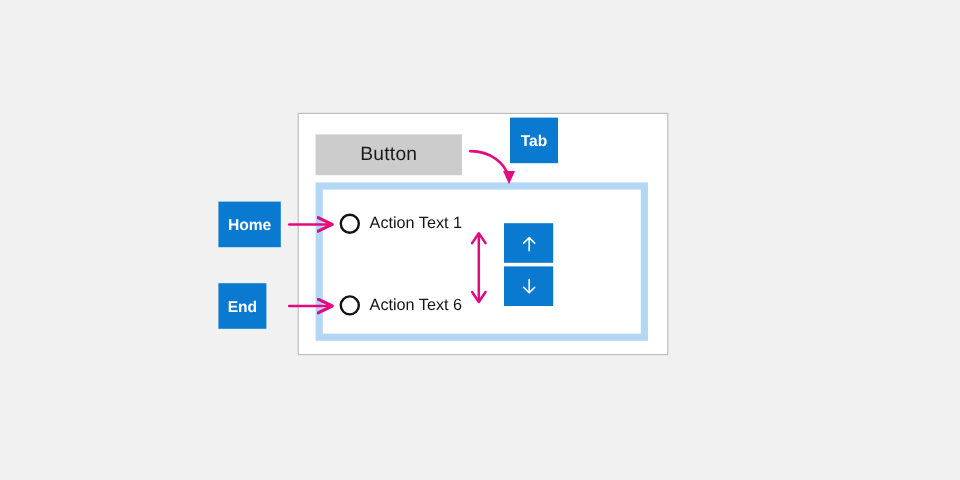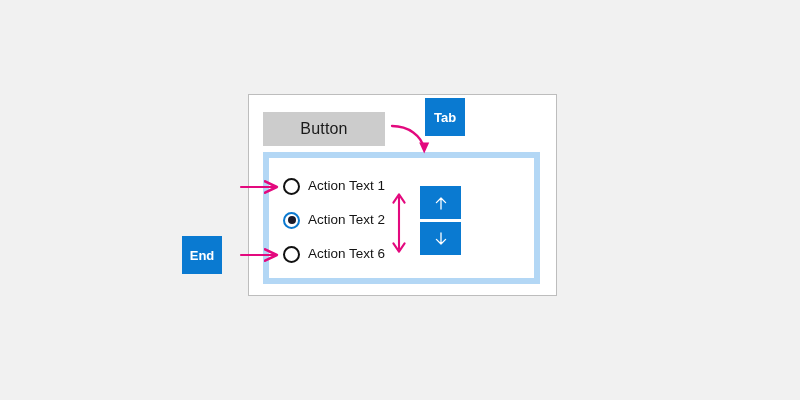--- a/index.html
+++ b/index.html
@@ -115,24 +115,20 @@
 
   <div class="inner-box"></div>
 
   <div class="radio-list">
 
     <div class="radio-row r0">
       <span class="radio-mark"></span>
       <span class="radio-label">Action Text 1</span>
     </div>
 
-    <div class="radio-row r1">
-      <span class="radio-mark selected"></span>
-      <span class="radio-label">Action Text 2</span>
-    </div>
 
     <div class="radio-row r2">
       <span class="radio-mark"></span>
       <span class="radio-label">Action Text 6</span>
     </div>
 
   </div>
 
   <div class="arrow-btn up">
     <span>
@@ -145,20 +141,21 @@
   <div class="arrow-btn down">
     <span>
       <svg width="20" height="20" viewBox="0 0 20 20" aria-hidden="true">
         <path d="M10 4 L10 15 M10 15 L5.4 10.4 M10 15 L14.6 10.4" stroke="#ffffff" stroke-width="1.3" fill="none" stroke-linecap="round" stroke-linejoin="round"></path>
       </svg>
     </span>
   </div>
 
   <div class="key-badge tab">Tab</div>
 
+  <div class="key-badge home">Home</div>
 
   <div class="key-badge end">End</div>
 
   <svg class="anno" viewBox="0 0 800 400" xmlns="http://www.w3.org/2000/svg">
 
     <defs>
       <marker id="ahead" markerWidth="7" markerHeight="7" refX="5.6" refY="3.2" orient="auto" markerUnits="strokeWidth">
         <path d="M0.4,0.5 L6,3.2 L0.4,5.9" fill="none" stroke="#e3097e" stroke-width="1.25" stroke-linecap="round" stroke-linejoin="round"></path>
       </marker>
       <marker id="ahead-solid" markerWidth="6" markerHeight="6" refX="4.8" refY="3" orient="auto" markerUnits="strokeWidth">

